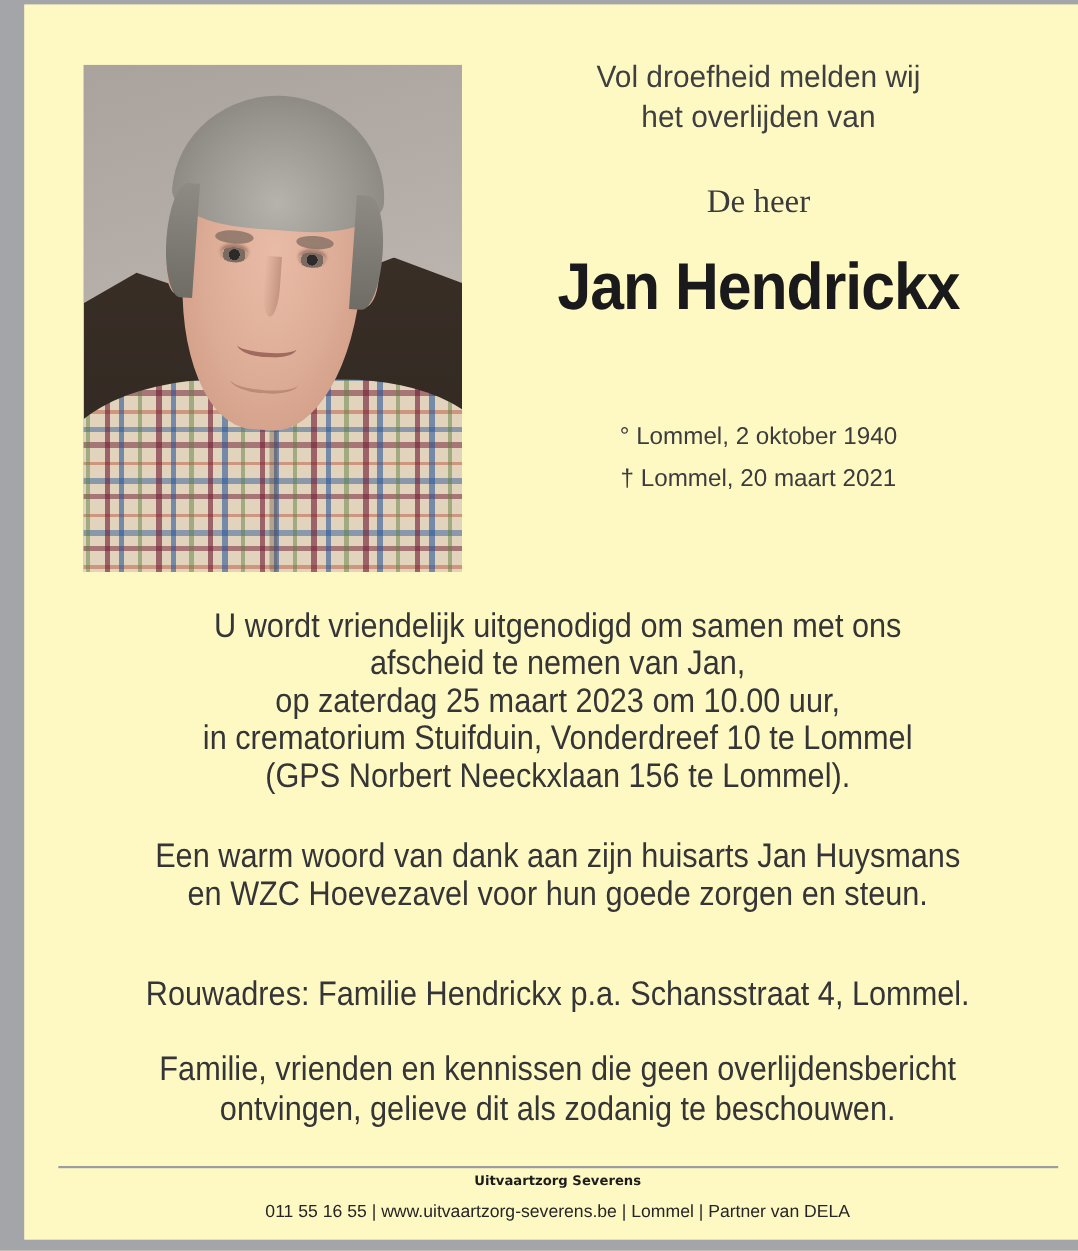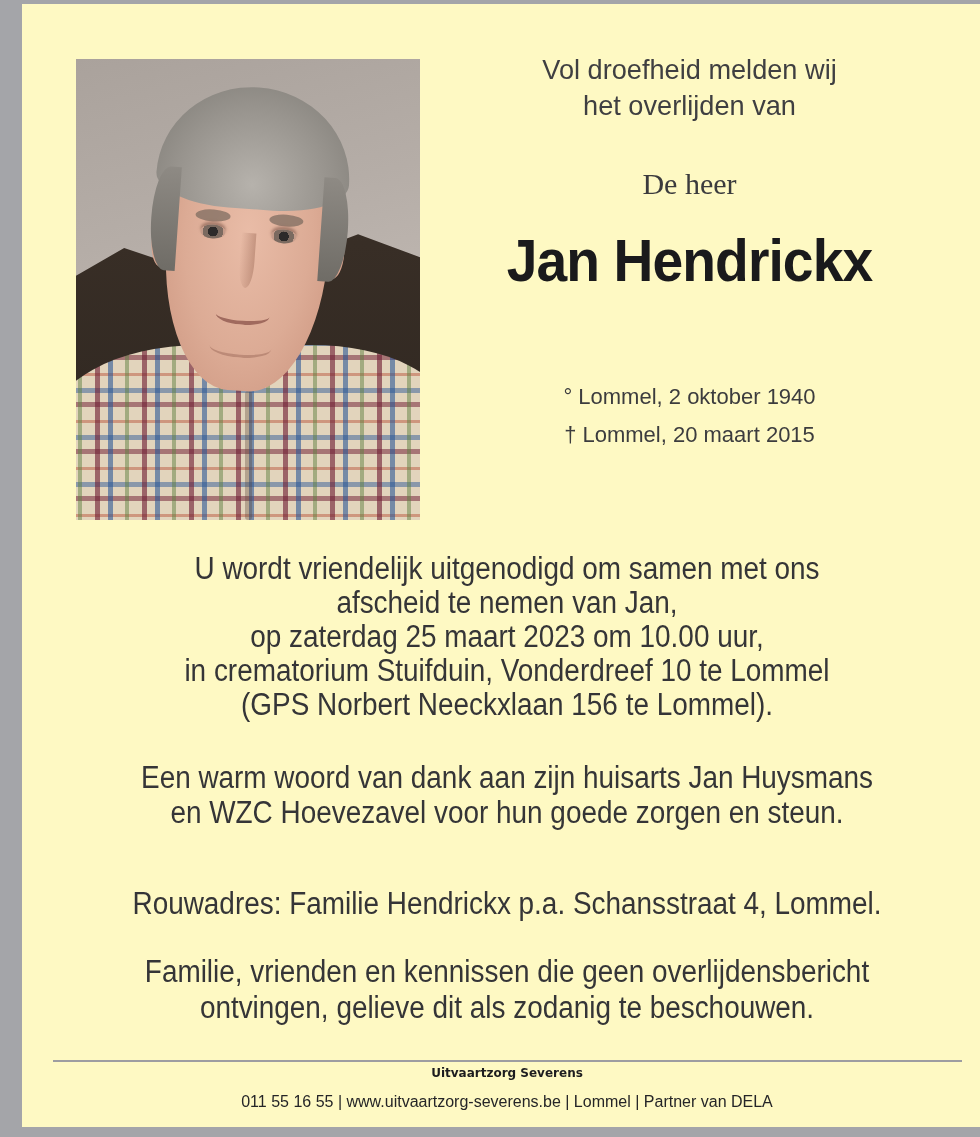--- a/index.html
+++ b/index.html
@@ -178,21 +178,21 @@
 
   <div class="announce">
     <div class="intro">
       <div>Vol droefheid melden wij</div>
       <div>het overlijden van</div>
     </div>
     <div class="salutation">De heer</div>
     <div class="deceased-name">Jan Hendrickx</div>
     <div class="dates">
       <div>° Lommel, 2 oktober 1940</div>
-      <div>† Lommel, 20 maart 2015</div>
+      <div>† Lommel, 20 maart 2021</div>
     </div>
   </div>
 
   <div class="para invitation">
     <div>U wordt vriendelijk uitgenodigd om samen met ons</div>
     <div>afscheid te nemen van Jan,</div>
     <div>op zaterdag 25 maart 2023 om 10.00 uur,</div>
     <div>in crematorium Stuifduin, Vonderdreef 10 te Lommel</div>
     <div>(GPS Norbert Neeckxlaan 156 te Lommel).</div>
   </div>

